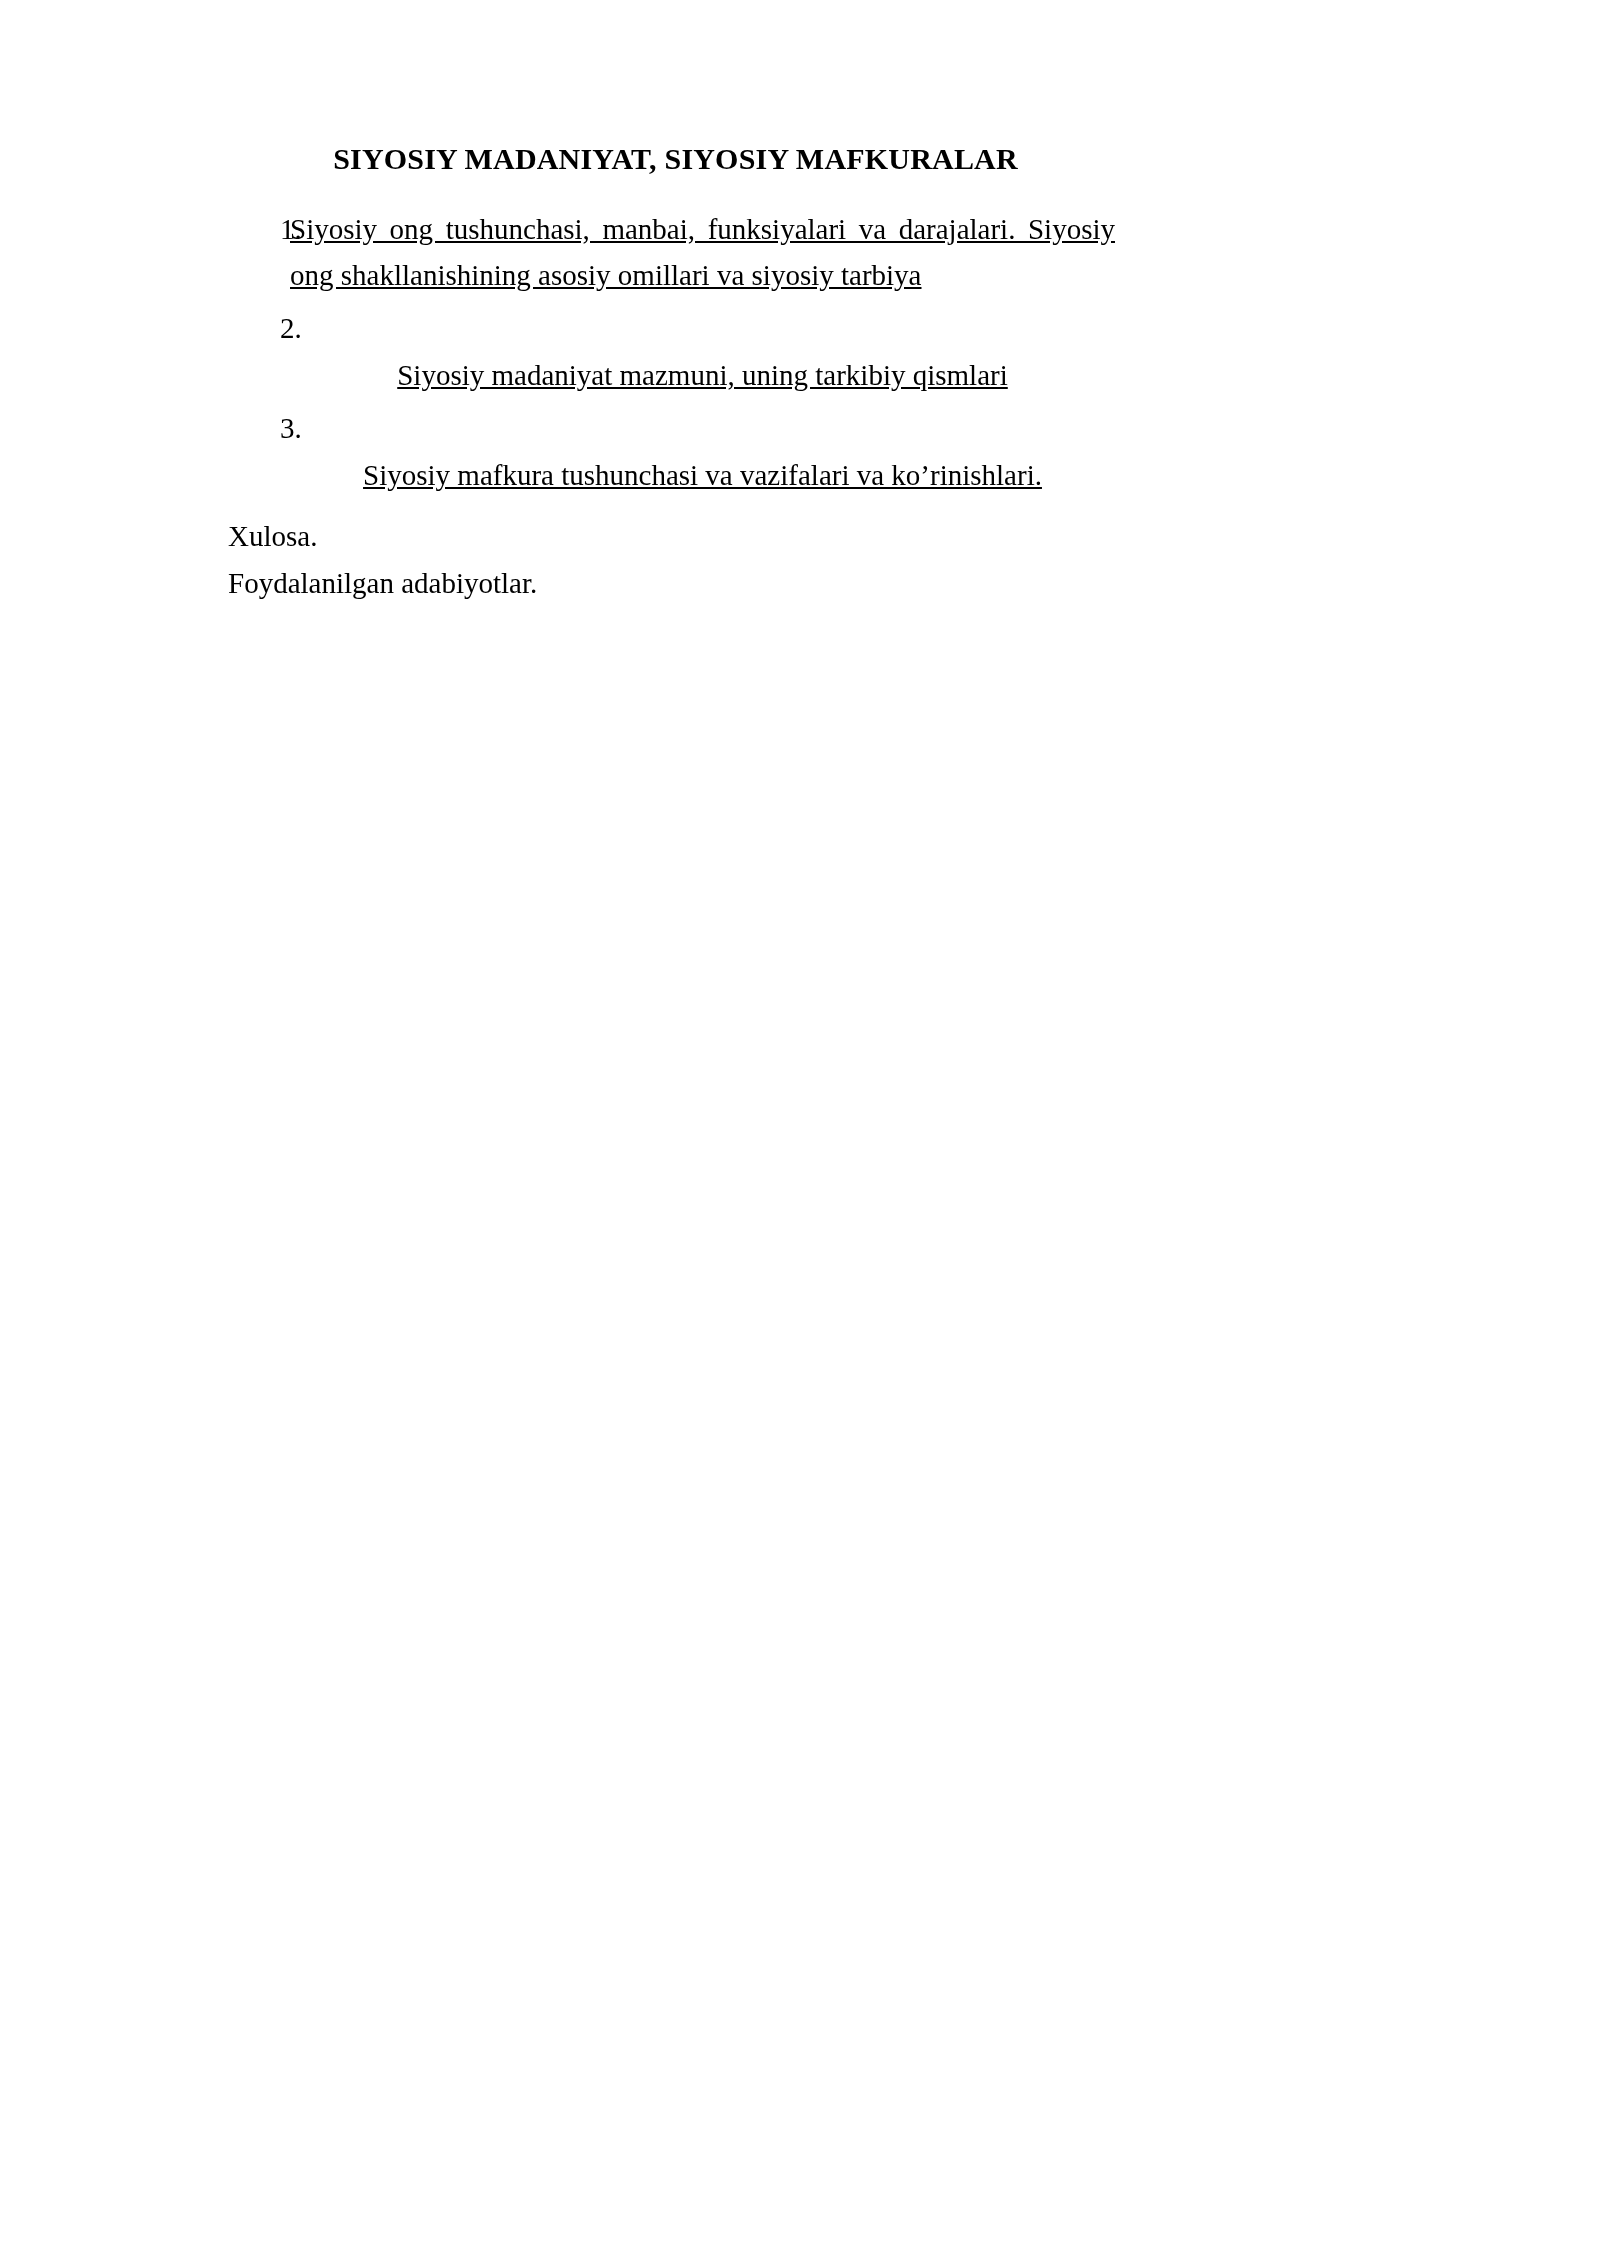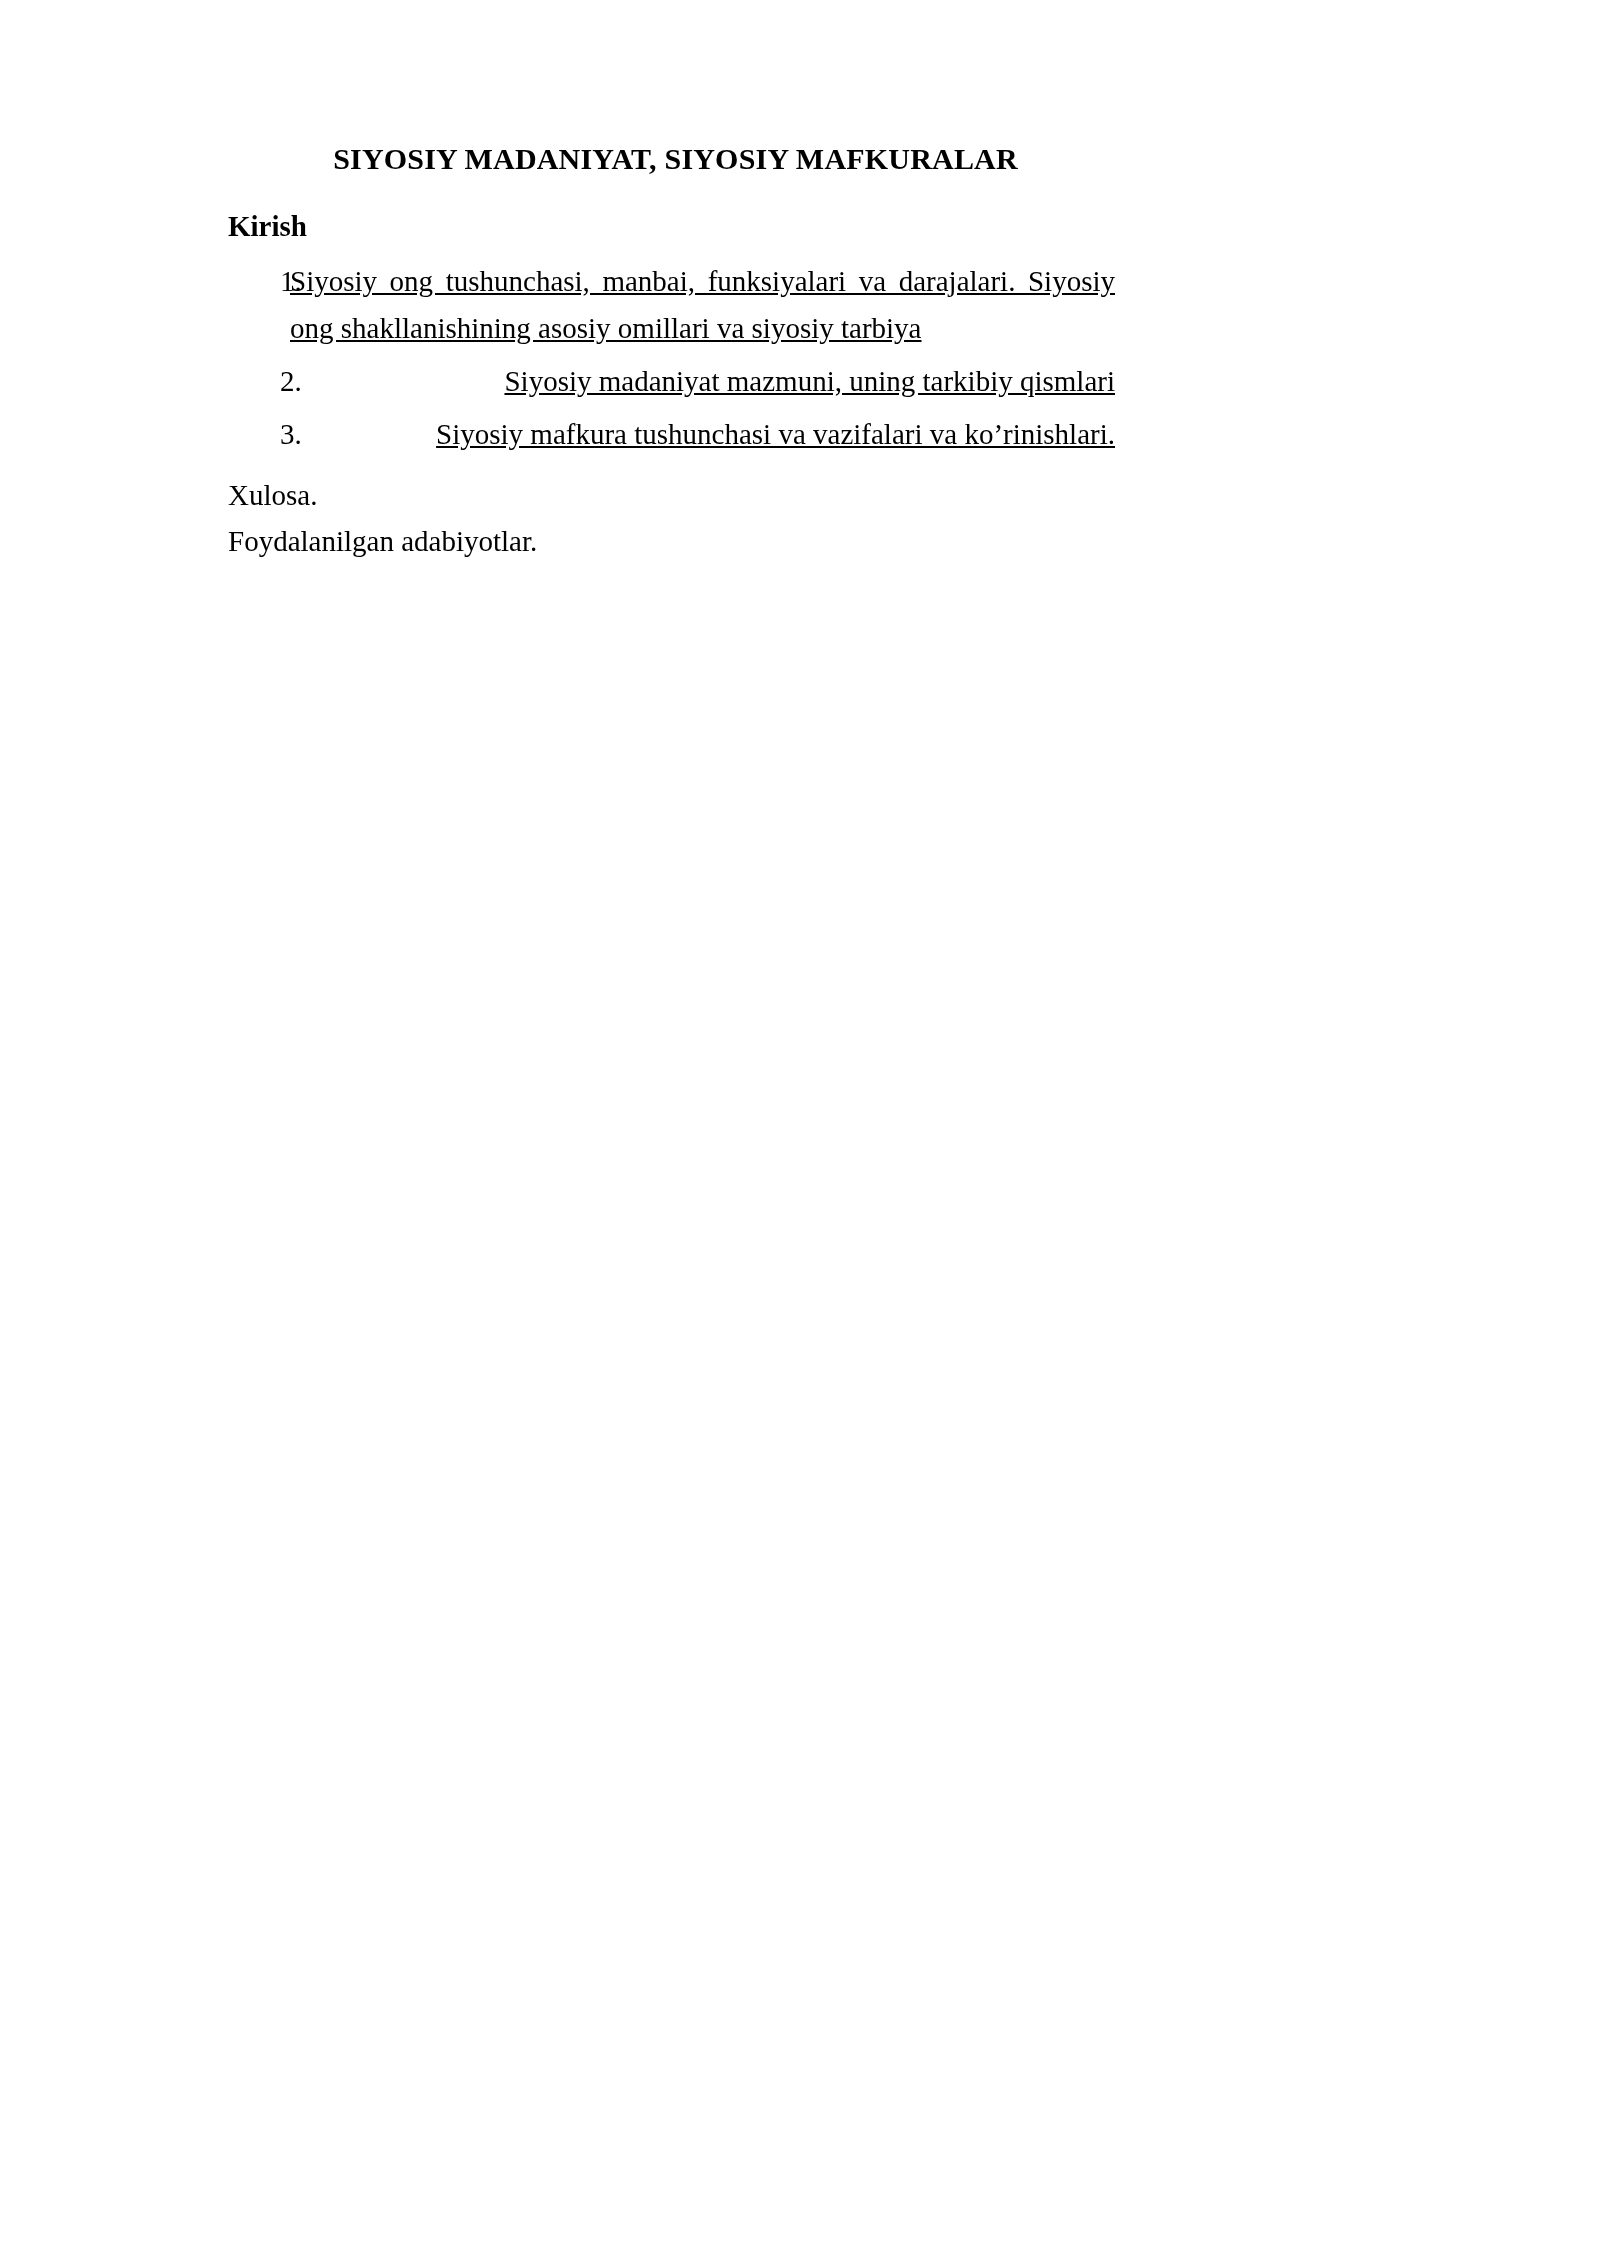--- a/index.html
+++ b/index.html
@@ -57,40 +57,40 @@
     box-sizing: border-box;
     text-align: left;
   }
   .outline-text {
     flex: 1 1 auto;
     text-align: justify;
     padding-right: 40px;
     text-decoration: underline;
   }
   .outline-text.no-justify {
-    text-align: right;
+    text-align: center;
+    margin-top: 47px;
   }
   .closing-heading {
     font-weight: normal;
     font-size: 29px;
     line-height: 1.6;
     margin: 14px 0 0 0;
   }
   .closing-heading + .closing-heading {
     margin-top: 0;
   }
 </style>
 </head>
 <body>
 
 <div class="page">
 
   <h1 class="doc-title">SIYOSIY MADANIYAT, SIYOSIY MAFKURALAR</h1>
 
-  <h2 class="section-heading">Kirish</h2>
 
   <ol class="outline-list">
 
     <li class="outline-item">
       <span class="outline-num">1.</span>
       <span class="outline-text">Siyosiy ong tushunchasi, manbai, funksiyalari va darajalari. Siyosiy ong shakllanishining asosiy omillari va siyosiy tarbiya</span>
     </li>
 
     <li class="outline-item">
       <span class="outline-num">2.</span>

